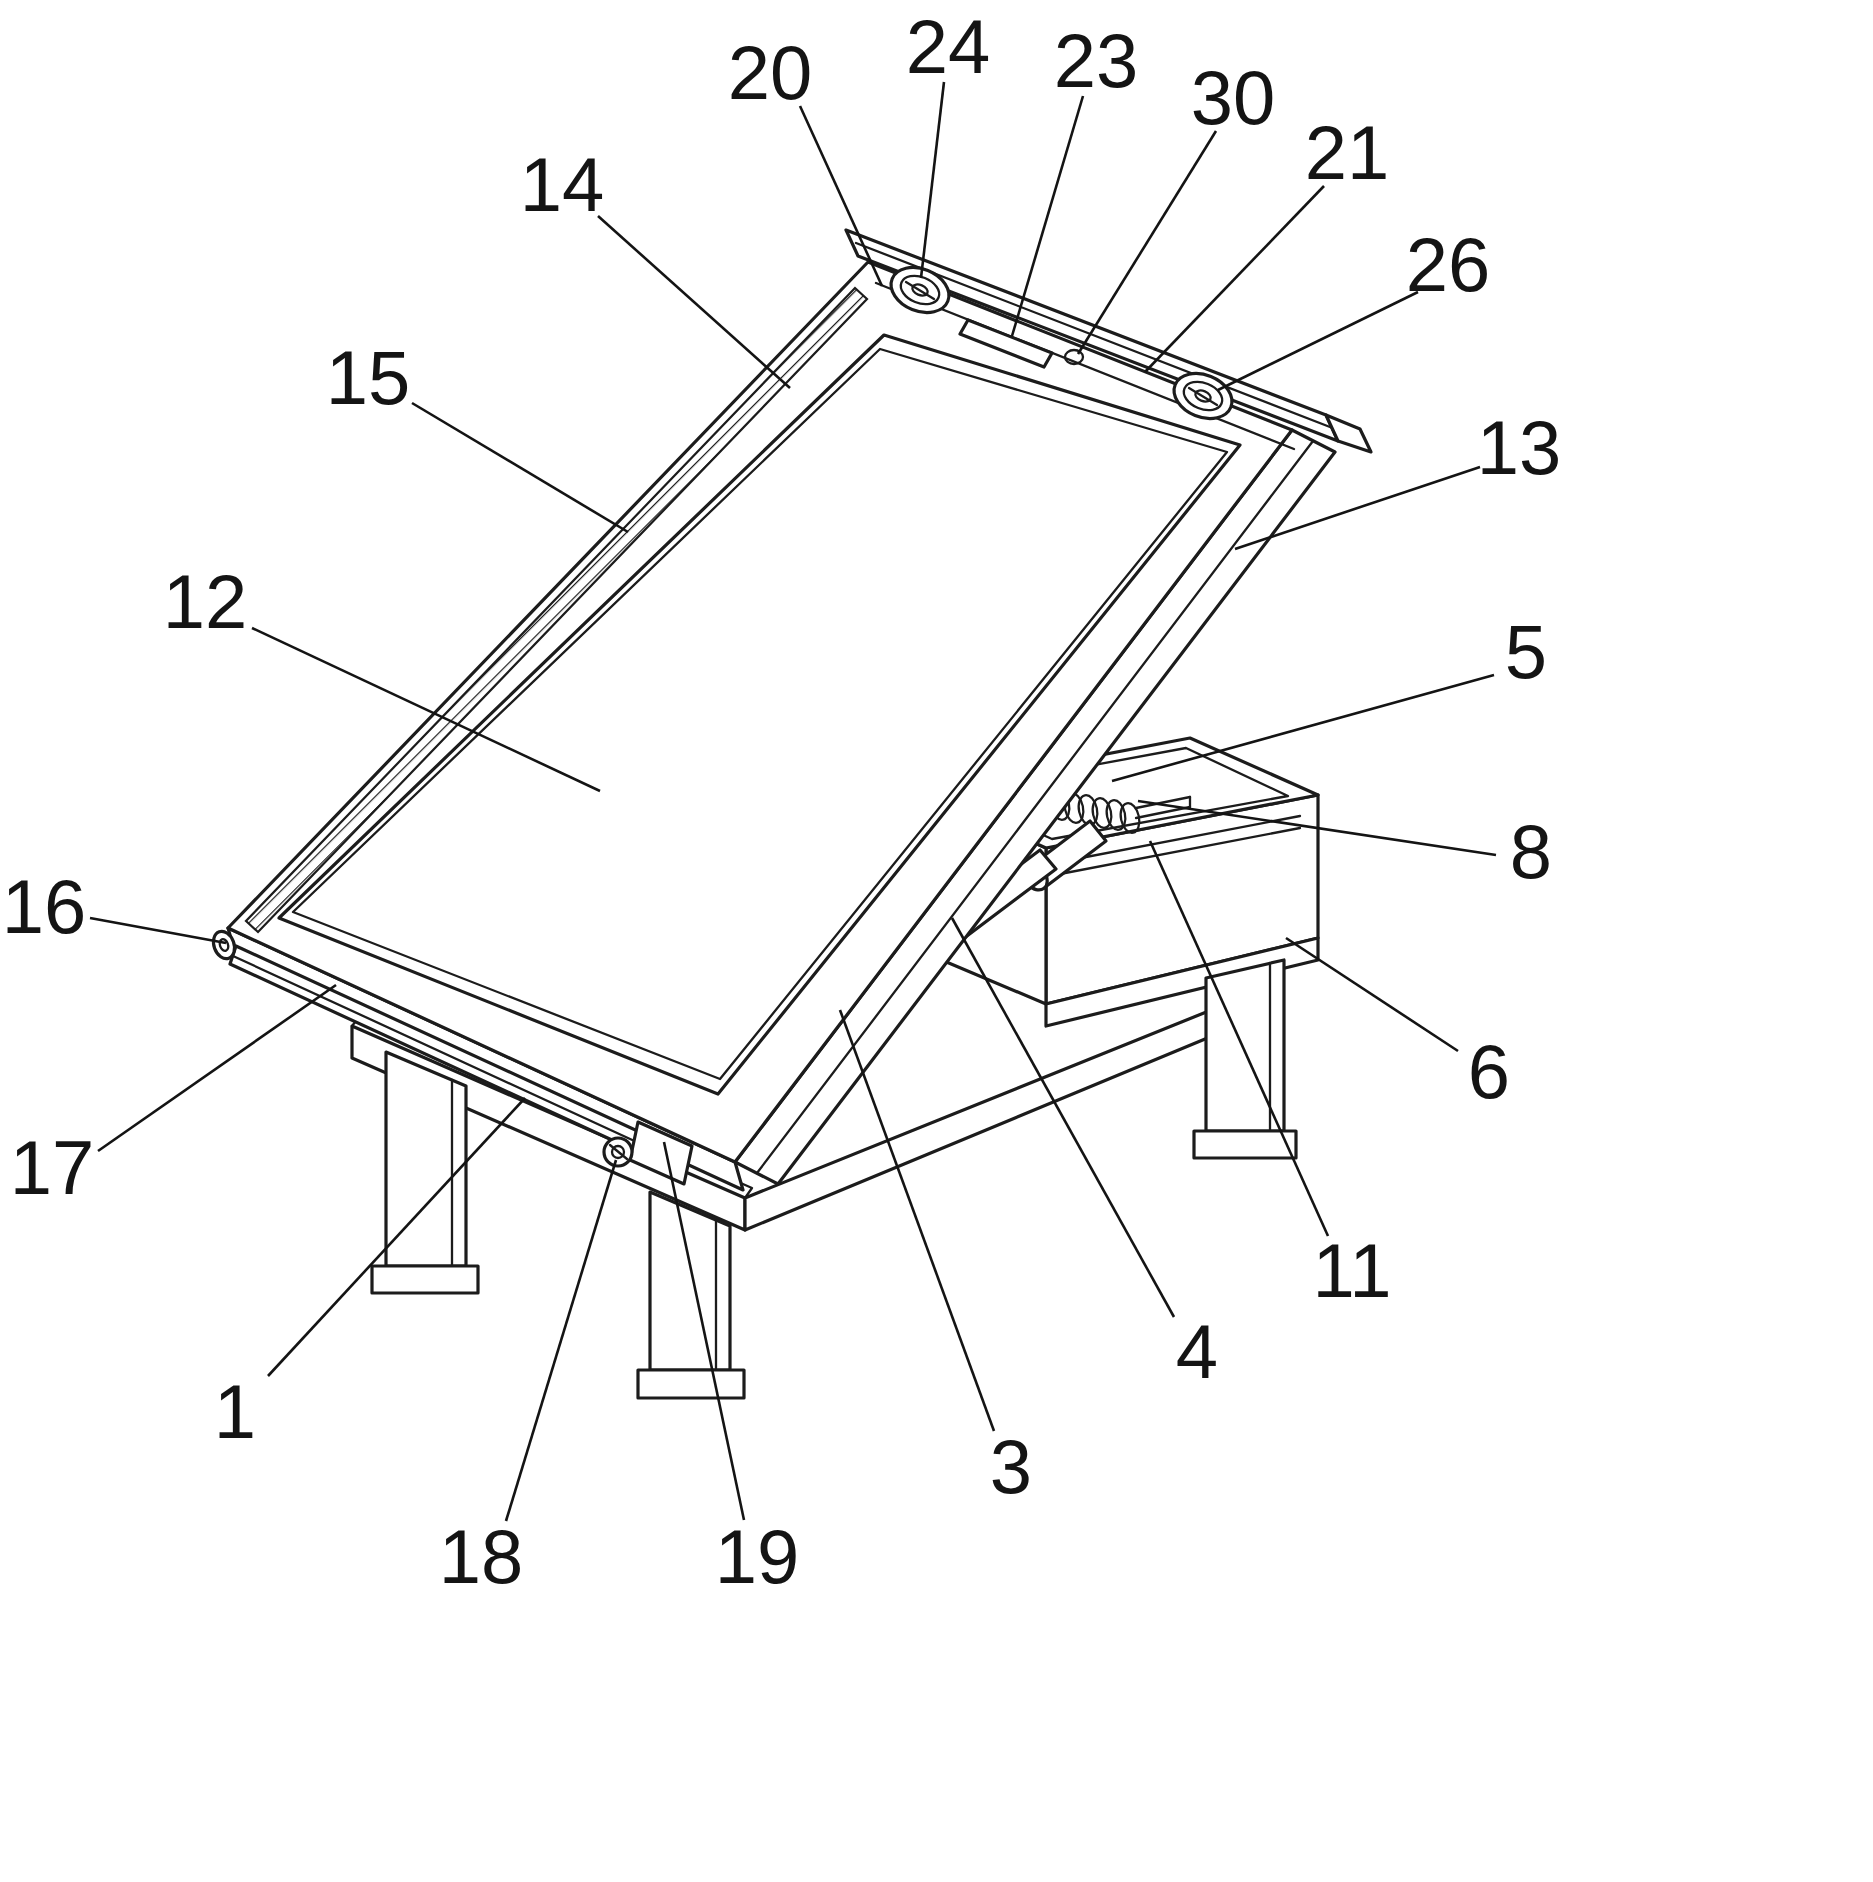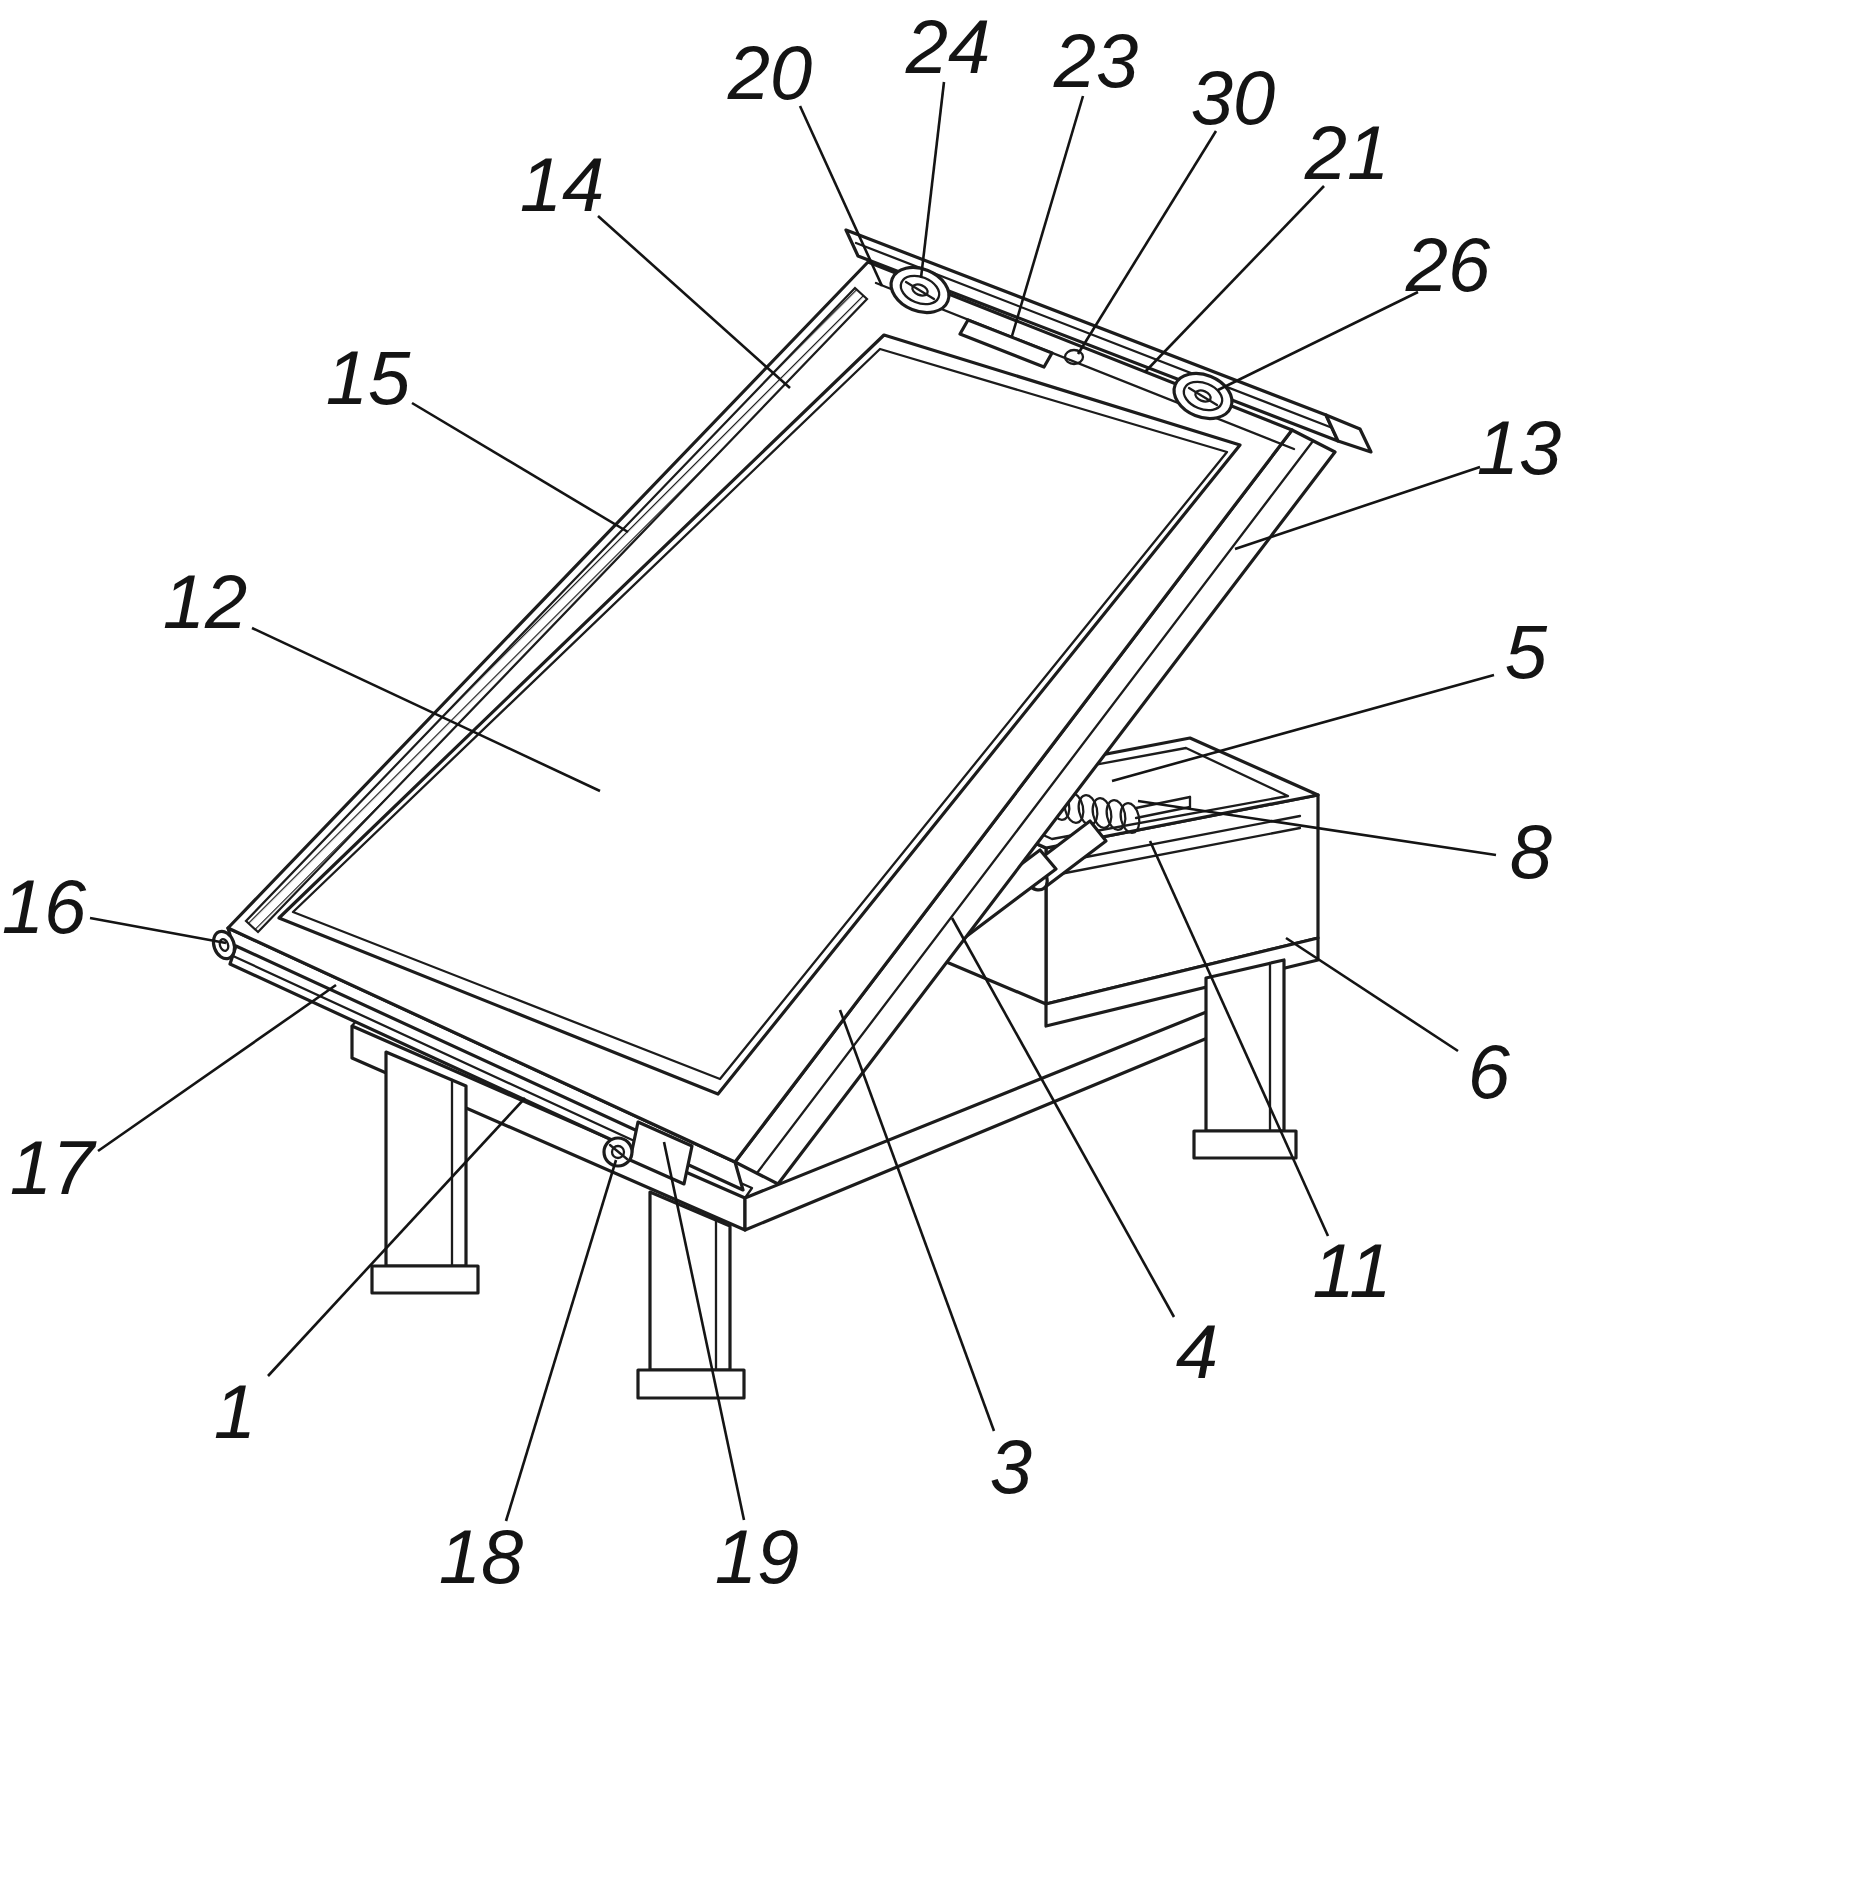--- a/index.html
+++ b/index.html
@@ -2,21 +2,20 @@
 <html><head>
 <meta charset="utf-8">
 <style>
   html, body { margin: 0; padding: 0; background: #ffffff; }
   .stage {
     position: relative;
     width: 1873px;
     height: 1882px;
     background: #ffffff;
     overflow: hidden;
-    font-style: italic;
   }
   svg { display: block; width: 100%; height: 100%; }
   .face {
     fill: #ffffff;
     stroke: #1c1c1c;
     stroke-width: 3.2;
     stroke-linejoin: round;
   }
   .ln {
     fill: none;

